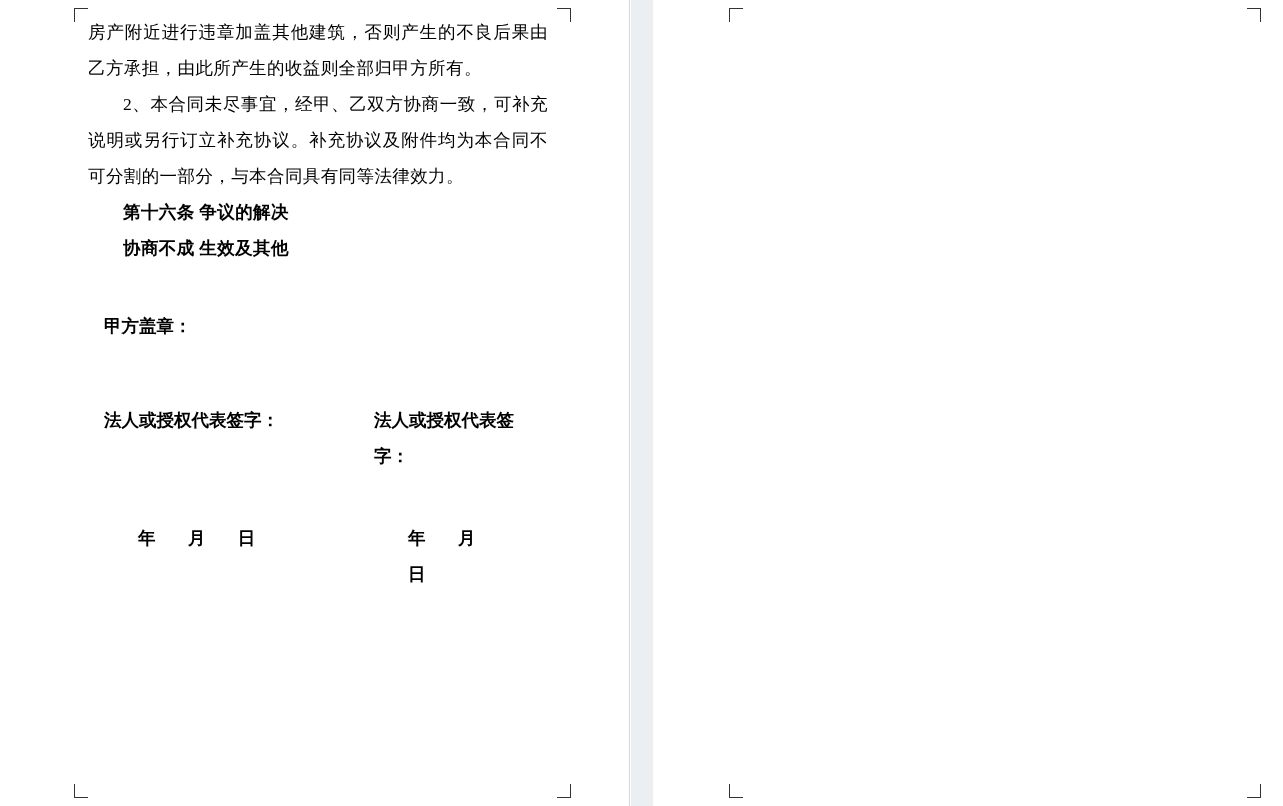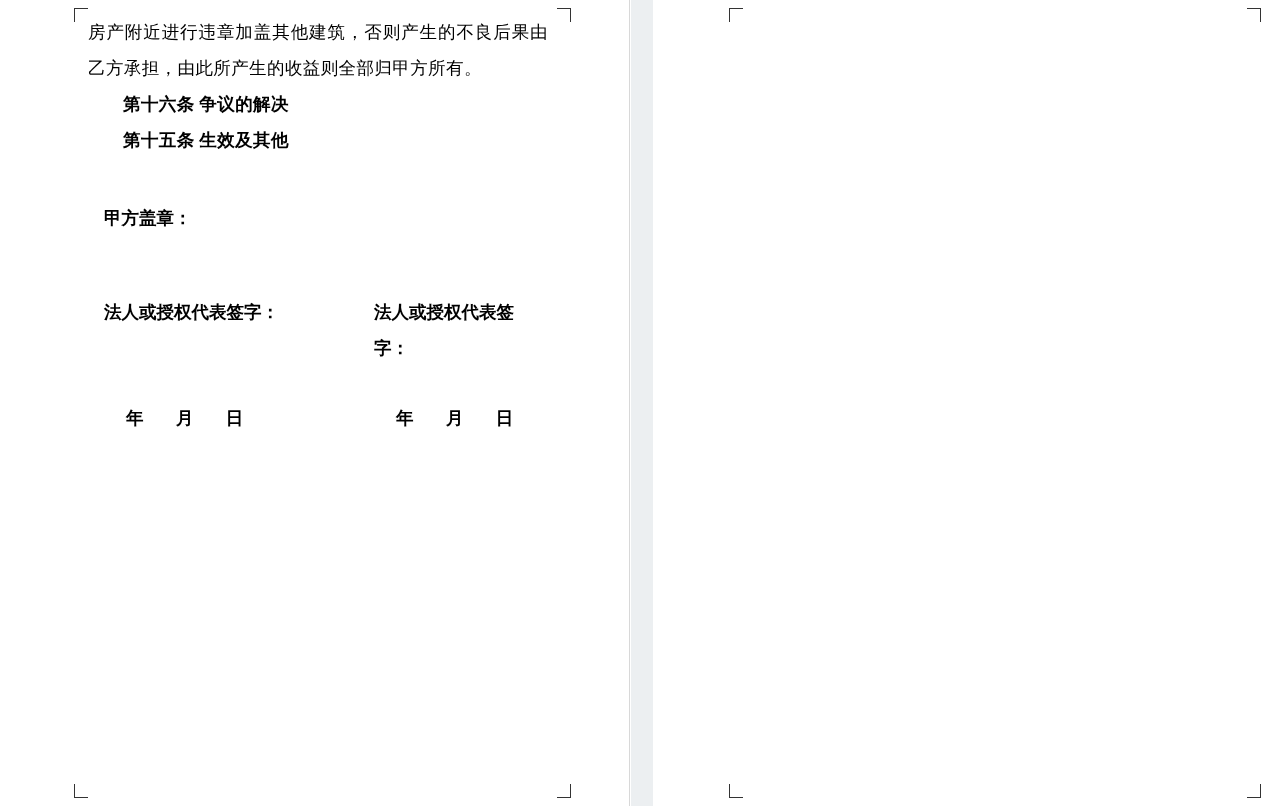--- a/index.html
+++ b/index.html
@@ -94,21 +94,21 @@
     display: flex;
     margin: 16px;
     font-weight: bold;
     font-size: 17.5px;
     line-height: 36px;
   }
   .sign-row .c1 { width: 270px; }
   .sign-row .c2 { flex: 1; }
   .date-row {
     display: flex;
-    margin: 4px;
+    margin: 16px;
     font-weight: bold;
     font-size: 17.5px;
     line-height: 36px;
   }
   .date-row .c1 { width: 270px; padding-left: 34px; box-sizing: border-box; letter-spacing: 14px; }
   .date-row .c2 { flex: 1; padding-left: 34px; box-sizing: border-box; letter-spacing: 14px; }
 
   
   .drag-handle {
     position: absolute;
@@ -159,22 +159,23 @@
         <i class="h"></i>
         <i class="v"></i>
       </div>
     <div class="cmark br" style="right:58px;bottom:8px">
         <i class="h"></i>
         <i class="v"></i>
       </div>
 
     <div class="doc-left">
       <p class="plain">房产附近进行违章加盖其他建筑，否则产生的不良后果由乙方承担，由此所产生的收益则全部归甲方所有。</p>
+      <p class="ind2">2、本合同未尽事宜，经甲、乙双方协商一致，可补充说明或另行订立补充协议。补充协议及附件均为本合同不可分割的一部分，与本合同具有同等法律效力。</p>
       <p class="hd">第十六条  争议的解决</p>
-      <p class="hd">第十五条  生效及其他</p>
+      <p class="hd">协商不成  生效及其他</p>
 
       <div class="spacer-md"></div>
 
       <div class="sign-row">
         <div class="c1">甲方盖章：</div>
       </div>
 
       <div class="spacer-md"></div>
 
       <div class="sign-row">

